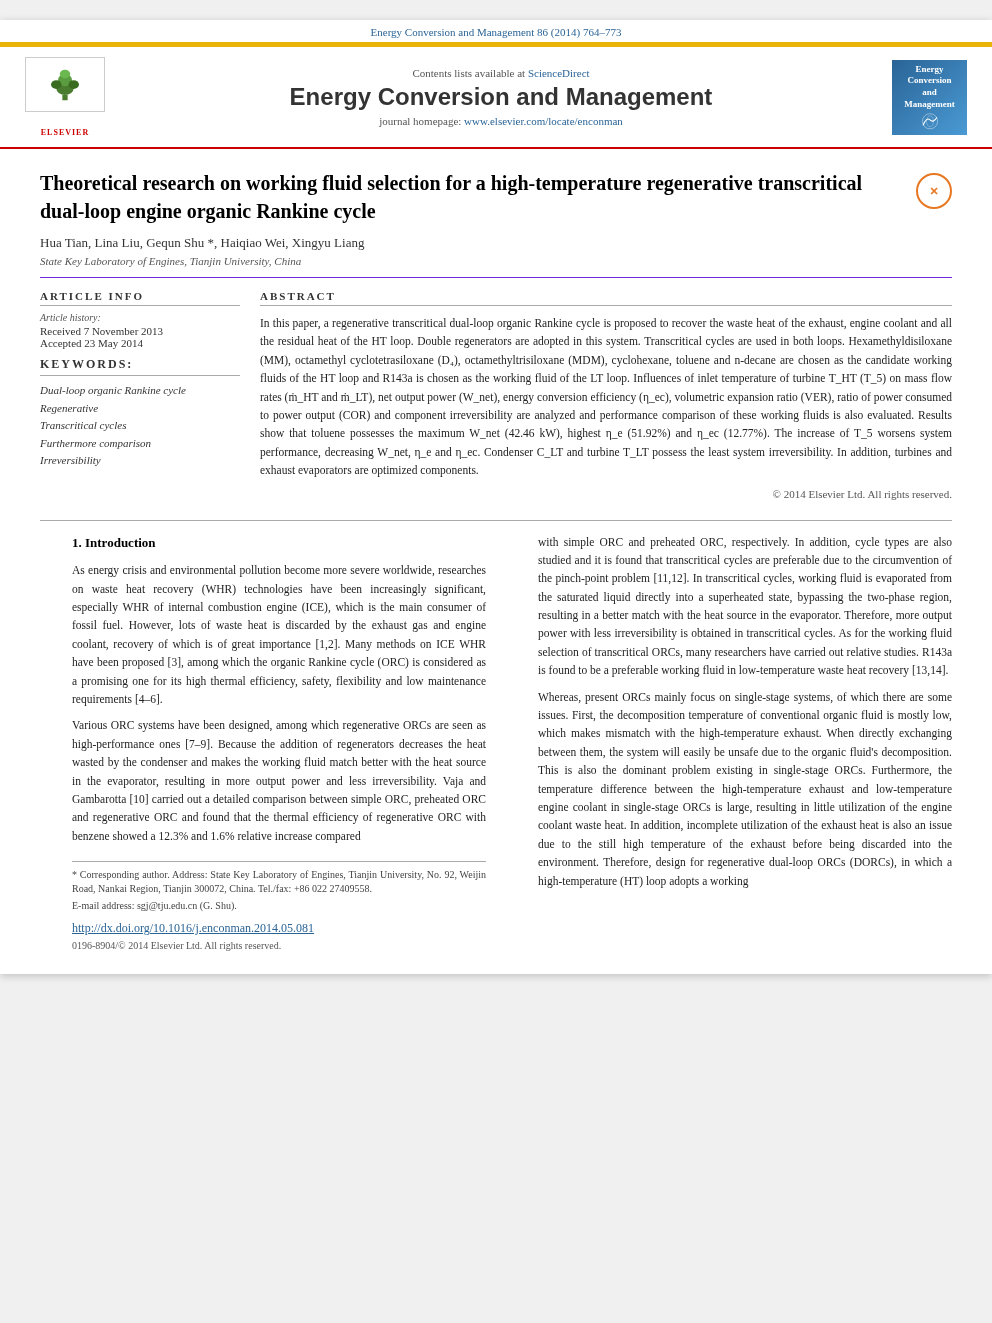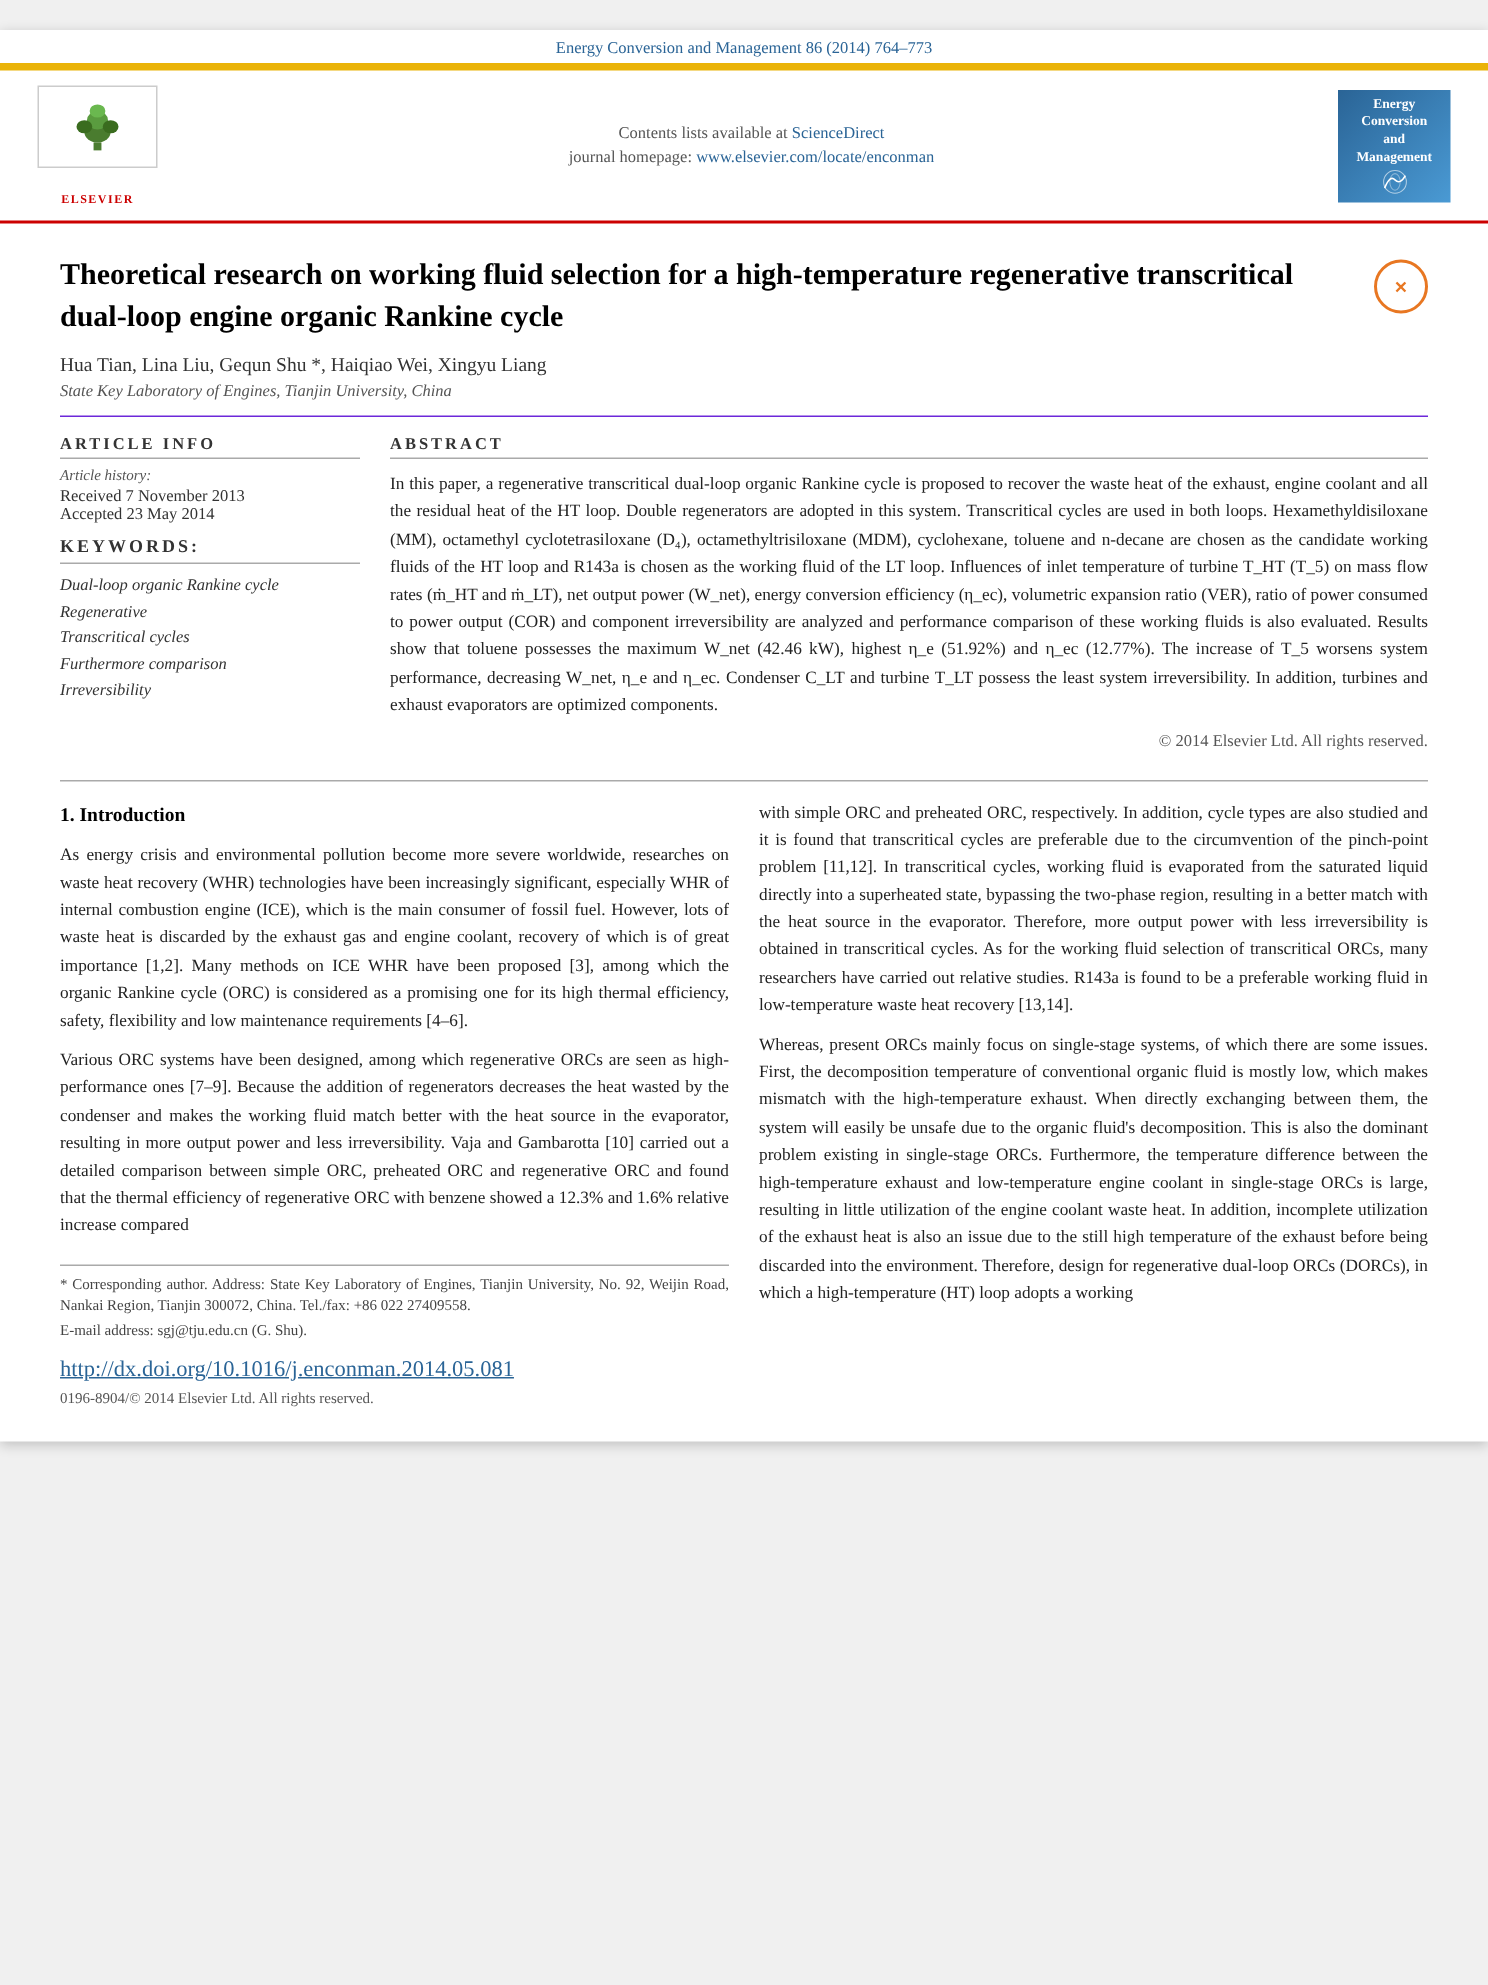--- a/index.html
+++ b/index.html
@@ -231,41 +231,42 @@
     .body-columns {
       display: flex;
       gap: 20px;
       font-size: 11.5px;
       line-height: 1.6;
       color: #222;
     }
     .body-col {
       flex: 1;
       text-align: justify;
+      margin-left: 32px;
     }
     .section-heading {
       font-size: 13px;
       font-weight: bold;
       margin-bottom: 8px;
       color: #000;
     }
     .body-text {
       margin-bottom: 8px;
       text-align: justify;
     }
     .footnote-section {
       margin-top: 16px;
       font-size: 10px;
       color: #444;
       border-top: 1px solid #aaa;
       padding-top: 6px;
     }
     .footnote-section p { margin-bottom: 3px; line-height: 1.4; }
     .doi-link {
-      font-size: 15px;
+      font-size: 12px;
       color: #2a6496;
       margin-top: 6px;
       display: block;
     }
     .issn-line {
       font-size: 10px;
       color: #555;
     }
   </style>
 </head>
@@ -290,20 +291,21 @@
           <ellipse cx="40" cy="20" rx="6" ry="5" fill="#3a6c1f"></ellipse>
         </svg>
       </div>
       <div class="elsevier-text">ELSEVIER</div>
     </div>
 
     <div class="journal-center">
       <div class="sciencedirect-link">
         <span>Contents lists available at</span> <a href="#">ScienceDirect</a>
       </div>
+      <div class="journal-title-main">Energy Conversion and Management</div>
       <div class="journal-homepage">
         <span>journal homepage:</span> <a href="#">www.elsevier.com/locate/enconman</a>
       </div>
     </div>
 
     <div class="right-logo">
       <div class="right-logo-box">
         <div style="font-size:9px;font-weight:bold;line-height:1.3;text-align:center;">Energy<br>Conversion<br>and<br>Management</div>
         <svg width="40" height="25" viewBox="0 0 40 25" style="margin-top:3px;">
           <circle cx="20" cy="12" r="11" fill="none" stroke="rgba(255,255,255,0.6)" stroke-width="1"></circle>

